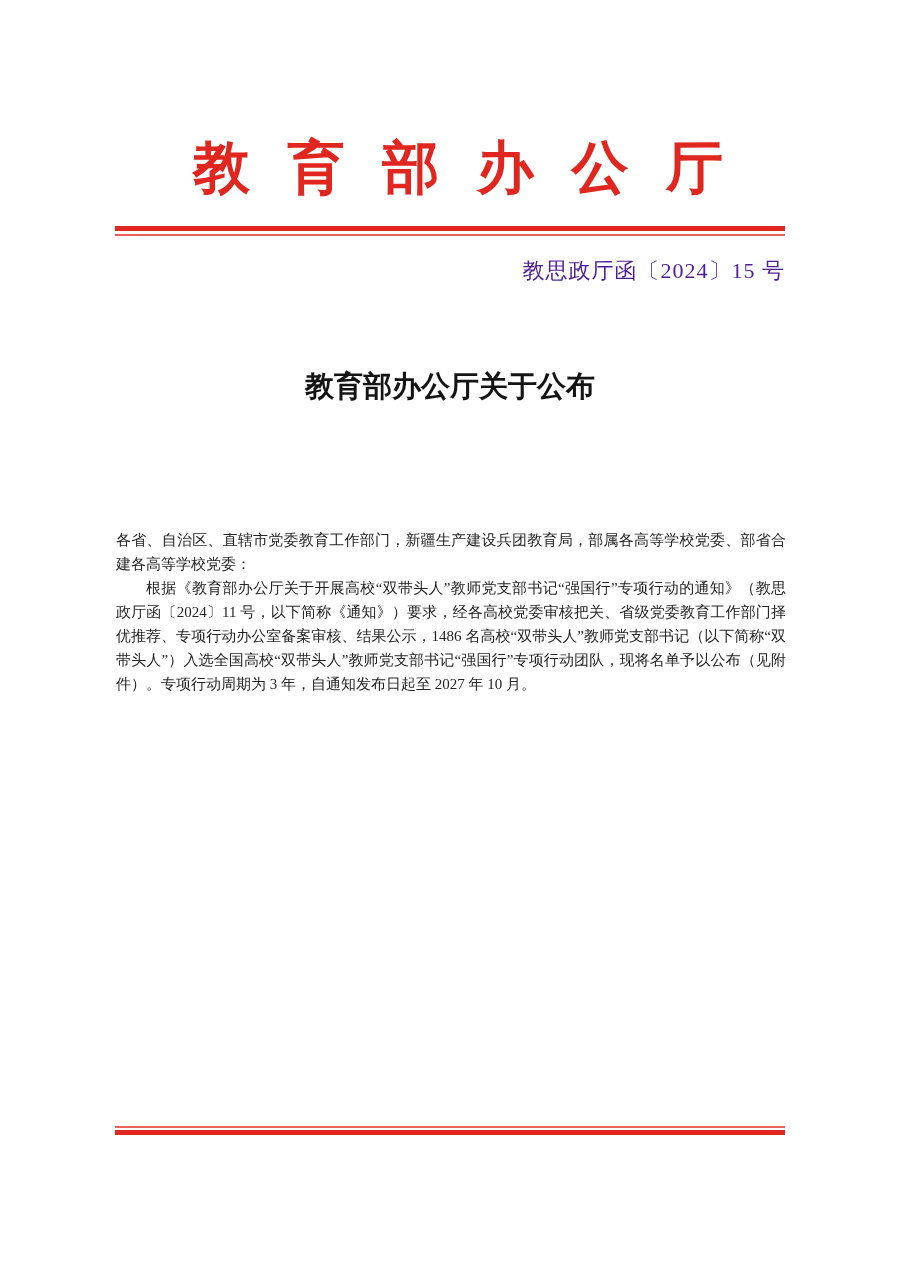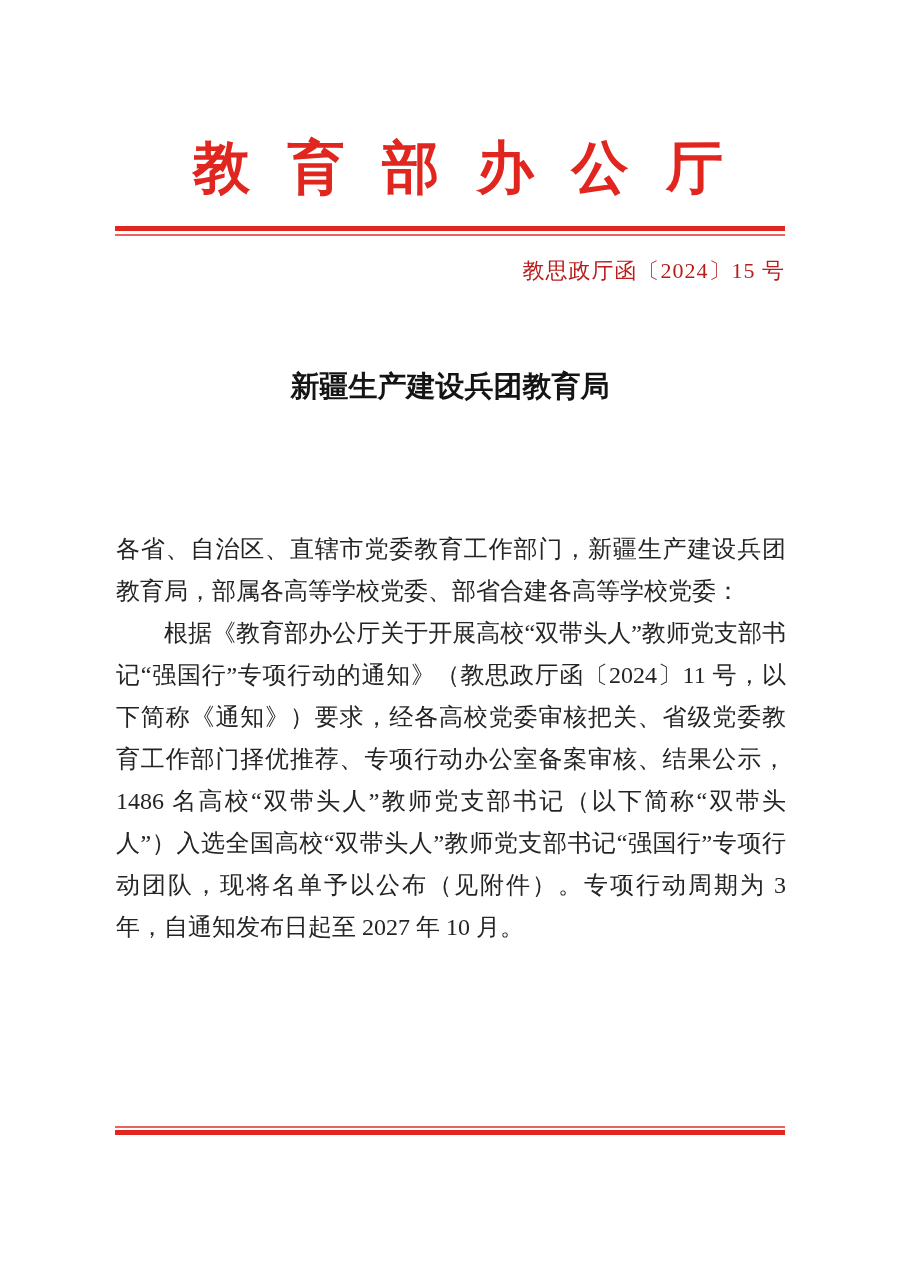--- a/index.html
+++ b/index.html
@@ -41,43 +41,43 @@
   .rule-header .rule-thin{height:2px;background:var(--red);opacity:.72;margin-top:3px;}
 
   .doc-number{
     position:absolute;
     top:256px; left:115px;
     width:670px;
     margin:0;
     text-align:right;
     font-size:22px;
     letter-spacing:1px;
-    color:#b91c1c;
+    color:#4c1d95;
   }
 
   
   .notice-title{
     position:absolute;
     top:364px; left:0;
     width:100%;
     margin:0;
     text-align:center;
     font-size:29px;
     font-weight:700;
     line-height:45px;
     color:#141414;
   }
 
   
   .body-text{
     position:absolute;
     top:528px; left:116px;
     width:670px;
-    font-size:24px;
-    line-height:42px;
+    font-size:15px;
+    line-height:24px;
     text-align:justify;
     color:#242424;
   }
   .body-text p{margin:0;}
   .salutation{text-indent:0;}
   .para{text-indent:2em;}
 
   
   .rule-footer{
     position:absolute;
@@ -95,21 +95,21 @@
   <h1 class="agency-title">教育部办公厅</h1>
 
   <div class="rule-header">
     <div class="rule-thick"></div>
     <div class="rule-thin"></div>
   </div>
 
   <p class="doc-number">教思政厅函〔2024〕15 号</p>
 
   <h2 class="notice-title">
-    <div>新疆生产建设兵团教育局</div>
+    <div>教育部办公厅关于公布</div>
   </h2>
 
   <div class="body-text">
     <p class="salutation">各省、自治区、直辖市党委教育工作部门，新疆生产建设兵团教育局，部属各高等学校党委、部省合建各高等学校党委：</p>
     <p class="para">根据《教育部办公厅关于开展高校“双带头人”教师党支部书记“强国行”专项行动的通知》（教思政厅函〔2024〕11 号，以下简称《通知》）要求，经各高校党委审核把关、省级党委教育工作部门择优推荐、专项行动办公室备案审核、结果公示，1486 名高校“双带头人”教师党支部书记（以下简称“双带头人”）入选全国高校“双带头人”教师党支部书记“强国行”专项行动团队，现将名单予以公布（见附件）。专项行动周期为 3 年，自通知发布日起至 2027 年 10 月。</p>
   </div>
 
   <div class="rule-footer">
     <div class="rule-thin"></div>
     <div class="rule-thick"></div>

